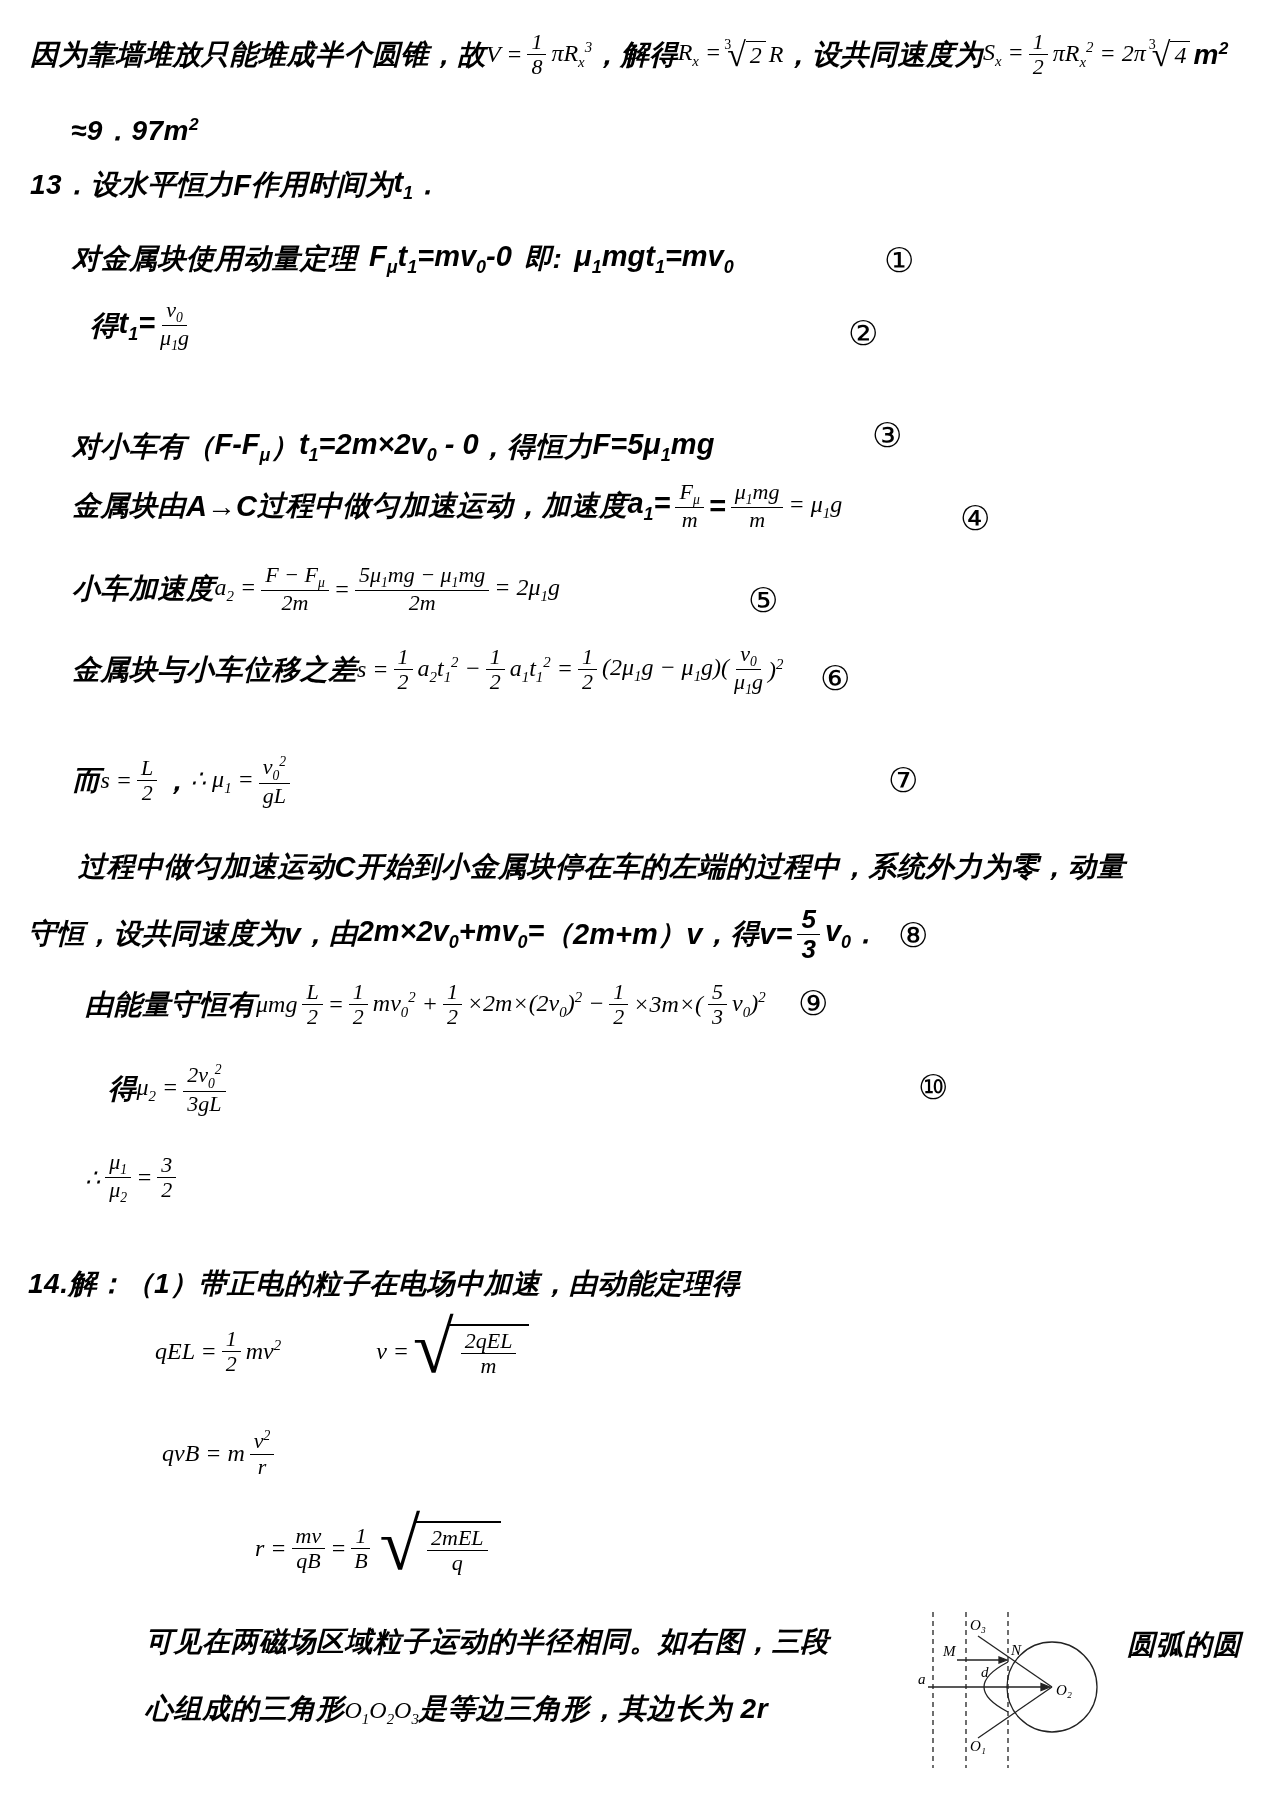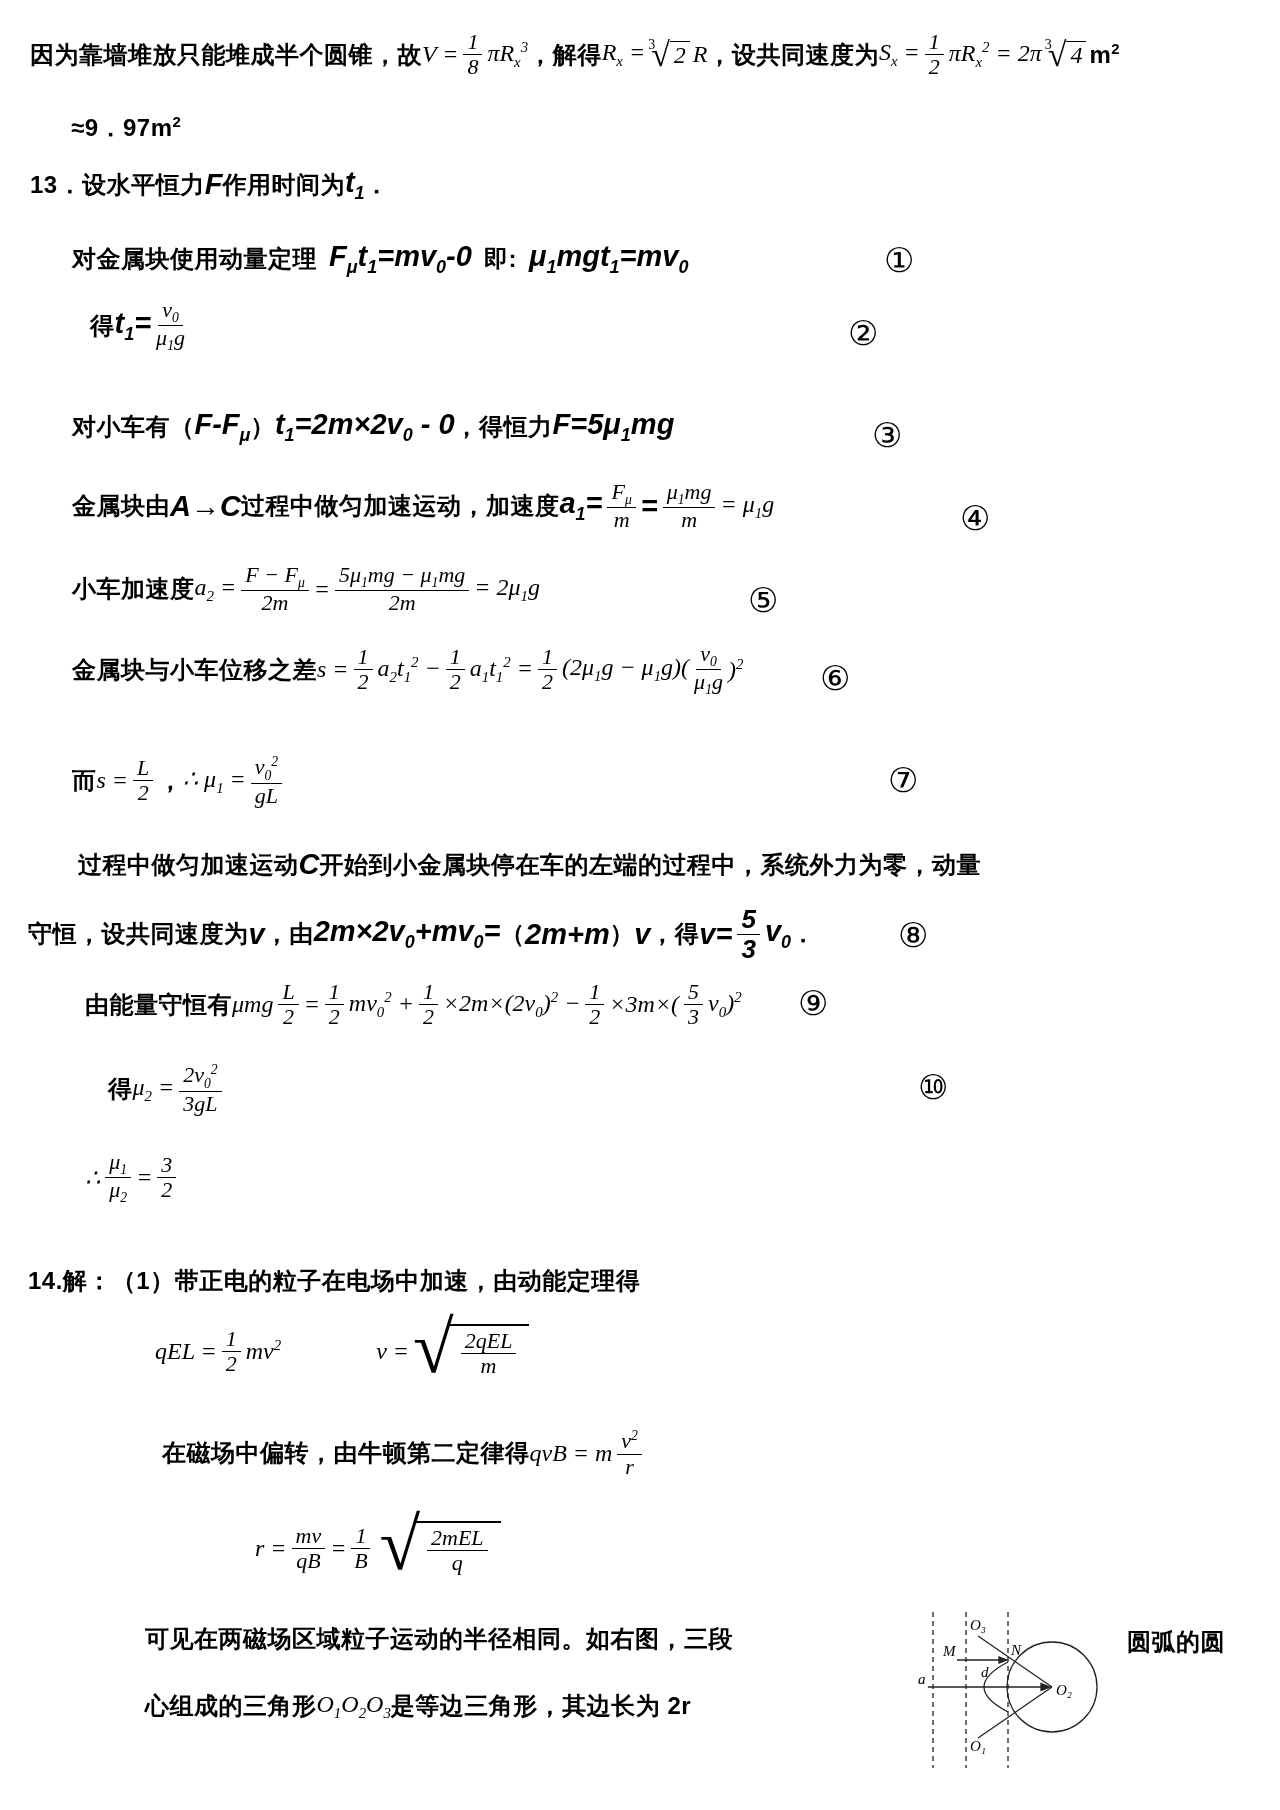--- a/index.html
+++ b/index.html
@@ -1,20 +1,20 @@
 <!DOCTYPE html>
 <html><head>
 <meta charset="utf-8">
 <style>
   html,body{margin:0;padding:0;}
   body{width:1280px;height:1810px;background:#ffffff;color:#000;
        font-family:"Liberation Sans",sans-serif;position:relative;overflow:hidden;}
   #page{position:absolute;inset:0;}
   .line{position:absolute;white-space:nowrap;display:flex;align-items:center;}
-  .cn{font-weight:700;font-size:24px;letter-spacing:0.5px;}
+  .cn{font-weight:700;font-size:28px;letter-spacing:0.5px;font-style:italic;}
   .cn sup,.cn sub{font-size:0.62em;}
   .mb{font-style:italic;font-weight:700;font-size:29px;font-family:"Liberation Sans",sans-serif;}
   .ms{font-family:"Liberation Serif",serif;font-style:italic;font-size:24px;font-weight:400;}
   .mb sub,.mb sup,.ms sub,.ms sup{font-size:0.62em;}
   .frac{display:inline-flex;flex-direction:column;align-items:center;
         vertical-align:middle;margin:0 5px;line-height:1.1;text-align:center;}
   .frac .fn{border-bottom:1.6px solid #000;padding:0 4px;display:block;}
   .frac .fd{display:block;}
   .frac.ms{font-size:22px;}
   .frac.mb{font-size:26px;}
@@ -84,21 +84,21 @@
         <span class="mb">μ<sub>1</sub>mgt<sub>1</sub>=mv<sub>0</sub></span>
       </div>
       <div class="line" style="left: 90px; top: 298px;">
         <span class="cn">得 </span>
         <span class="mb">t<sub>1</sub>=</span>
         <span class="frac ms">
           <span class="fn">v<sub>0</sub></span>
           <span class="fd">μ<sub>1</sub>g</span>
         </span>
       </div>
-      <div class="line" style="left: 72px; top: 408px;">
+      <div class="line" style="left: 72px; top: 428px;">
         <span class="cn">对小车有（</span>
         <span class="mb">F-F<sub>μ</sub></span>
         <span class="cn">）</span>
         <span class="mb">t<sub>1</sub>=2m×2v<sub>0</sub> - 0</span>
         <span class="cn">，得恒力 </span>
         <span class="mb">F=5μ<sub>1</sub>mg</span>
       </div>
       <div class="line" style="left: 72px; top: 480px;">
         <span class="cn">金属块由 </span>
         <span class="mb">A→C</span>
@@ -253,21 +253,20 @@
         <span class="ms">v =</span>
         <span class="sqrt ms">
           <span class="rsign">√</span>
           <span class="rbody"><span class="frac ms">
               <span class="fn">2qEL</span>
               <span class="fd">m</span>
             </span></span>
         </span>
       </div>
       <div class="line" style="left: 162px; top: 1428px;">
-        <span class="cn">在磁场中偏转，由牛顿第二定律得 </span>
         <span class="ms">qvB = m</span>
         <span class="frac ms">
           <span class="fn">v<sup>2</sup></span>
           <span class="fd">r</span>
         </span>
       </div>
       <div class="line" style="left: 255px; top: 1515px;">
         <span class="ms">r =</span>
         <span class="frac ms">
           <span class="fn">mv</span>

